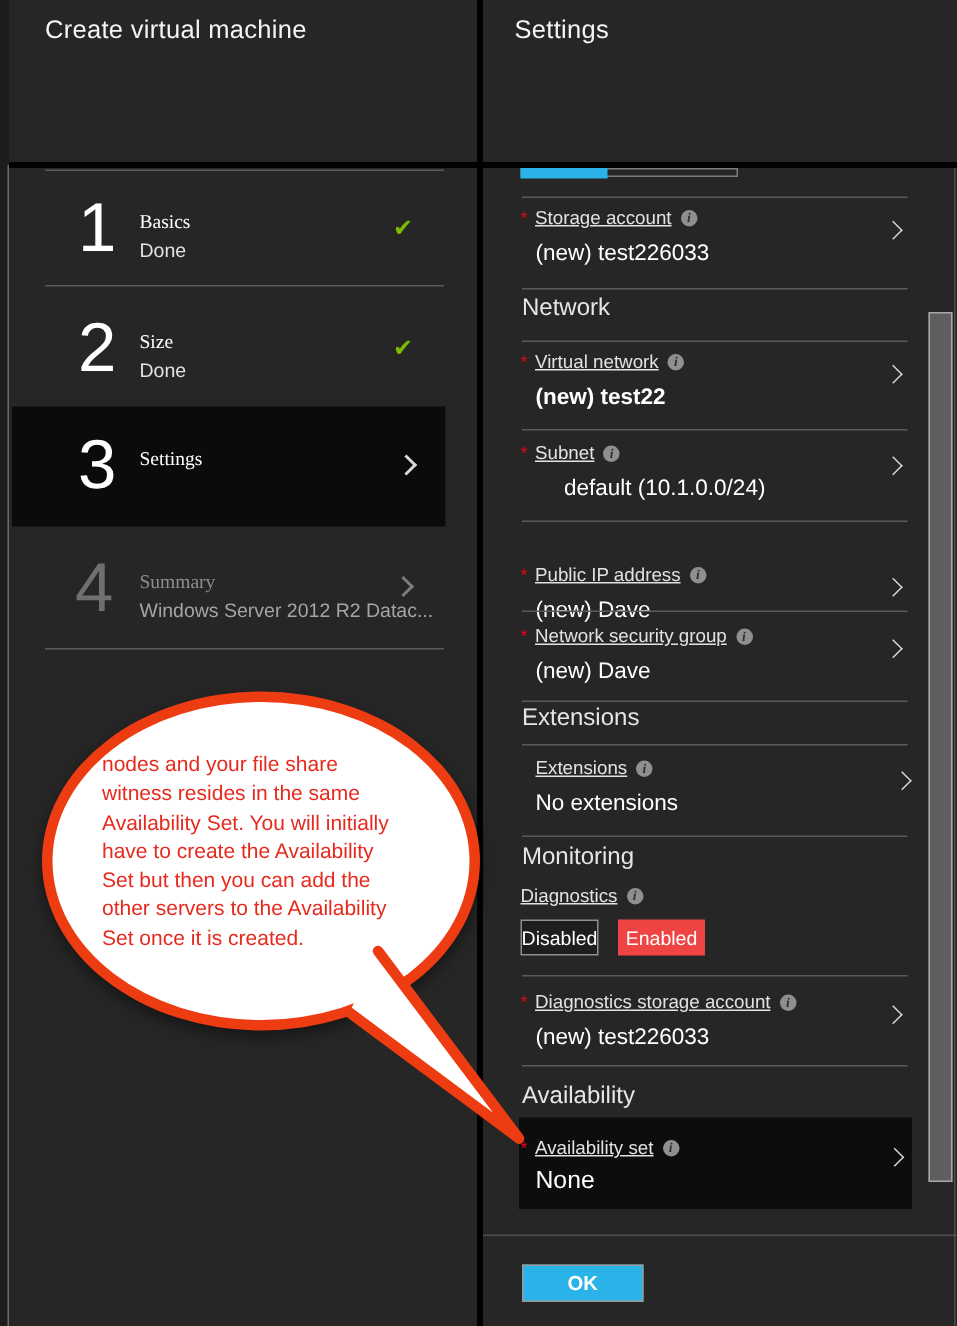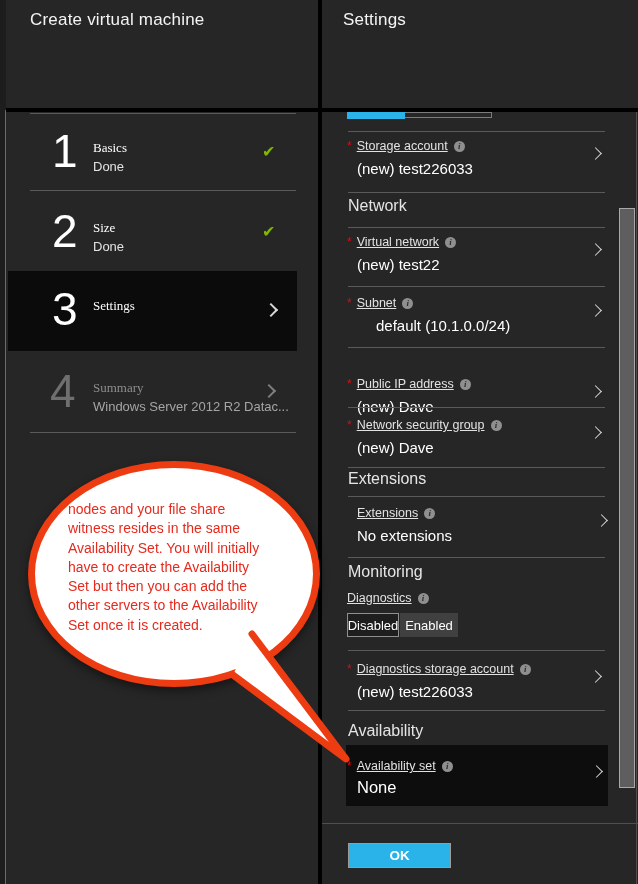--- a/index.html
+++ b/index.html
@@ -22,21 +22,21 @@
   .sec-h{font-size:16px;font-weight:300;color:#e5e5e5;}
   .row-label{font-size:12.5px;color:#e2e2e2;text-decoration:underline;}
   .row-value{font-size:15px;color:#fff;}
   .req{color:#e00914;font-size:12px;margin-right:5px;}
   .info{display:inline-block;width:11px;height:11px;border-radius:50%;background:#8f8f8f;
         color:#2e2e2e;font:italic bold 9px/11px "Liberation Serif",serif;text-align:center;
         margin-left:6px;vertical-align:1px;}
   .toggle-btn{position:absolute;height:24px;box-sizing:border-box;font-size:13px;color:#fff;
         display:flex;align-items:center;justify-content:center;}
   .toggle-off{background:#1e1e1e;border:1px solid #8f8f8f;}
-  .toggle-on{background:#404040;}
+  .toggle-on{background:#ef4444;margin-left:12px;}
   .ok-btn{position:absolute;background:#29b3e8;border:1px solid #9c9c9c;box-sizing:border-box;
         color:#fff;font-size:13.5px;font-weight:bold;display:flex;align-items:center;
         justify-content:center;cursor:pointer;}
   
   .bubble{position:absolute;left:28px;top:461px;width:292px;height:226px;background:#fff;
         border:7px solid #ee3c12;border-radius:50%;box-sizing:border-box;z-index:3;
         box-shadow:0 4px 10px rgba(0,0,0,.45);}
   .bubble-text{position:absolute;left:68px;top:500px;width:235px;z-index:5;}
   .bubble-text span{display:block;white-space:nowrap;font-size:14px;line-height:19.3px;
         color:#e62a1e;}
@@ -104,21 +104,21 @@
 </div>
 <div class="divider" style="left:348px;top:192px;width:257px;"></div>
 
 <div class="abs sec-h" style="left:348px;top:197px;">Network</div>
 <div class="divider" style="left:348px;top:227px;width:257px;"></div>
 
 <div class="abs" style="left:322px;top:228px;width:290px;height:58px;">
   <div class="abs" style="left:25px;top:4px;">
     <span class="req">*</span><span class="row-label">Virtual network</span><span class="info">i</span>
   </div>
-  <div class="abs row-value" style="left:35px;top:28px;">(new) test22</div>
+  <div class="abs row-value" style="left:35px;top:28px;font-weight:bold;">(new) test22</div>
   <span class="chev thin" style="left:269px;top:17px;"></span>
 </div>
 <div class="divider" style="left:348px;top:286px;width:257px;"></div>
 
 <div class="abs" style="left:322px;top:289px;width:290px;height:58px;">
   <div class="abs" style="left:25px;top:4px;">
     <span class="req">*</span><span class="row-label">Subnet</span><span class="info">i</span>
   </div>
   <div class="abs row-value" style="left:35px;top:28px;margin-left:19px;">default (10.1.0.0/24)</div>
   <span class="chev thin" style="left:269px;top:17px;"></span>
@@ -176,21 +176,21 @@
 
 <div class="abs" style="left:346px;top:745px;width:262px;height:61px;background:#0d0d0d;">
   <div class="abs" style="left:1px;top:11px;">
     <span class="req">*</span><span class="row-label">Availability set</span><span class="info">i</span>
   </div>
   <div class="abs" style="left:11px;top:33px;font-size:16.5px;color:#fff;">None</div>
   <span class="chev thin" style="left:246px;top:22px;"></span>
 </div>
 
 <div class="divider" style="left:322px;top:823px;width:316px;background:#4f4f4f;"></div>
-<div class="ok-btn" style="left:348px;top:843px;width:103px;height:25px;">OK</div>
+<div class="ok-btn" style="left:348px;top:843px;width:81px;height:25px;">OK</div>
 
 <div class="scroll-thumb" style="left:619px;top:208px;width:16px;height:580px;"></div>
 <div class="abs" style="left:636px;top:112px;width:1px;height:772px;background:#4e4e4e;"></div>
 
 <div class="bubble"></div>
 <svg class="abs" style="left:0;top:0;z-index:4;pointer-events:none;" width="638" height="884" viewBox="0 0 638 884">
   <path d="M 252,634 L 346,759 L 233,675" fill="#ffffff" stroke="#ee3c12" stroke-width="7" stroke-linejoin="round" stroke-linecap="round"></path>
 </svg>
 <div class="bubble-text">
   <span>nodes and your file share</span>

